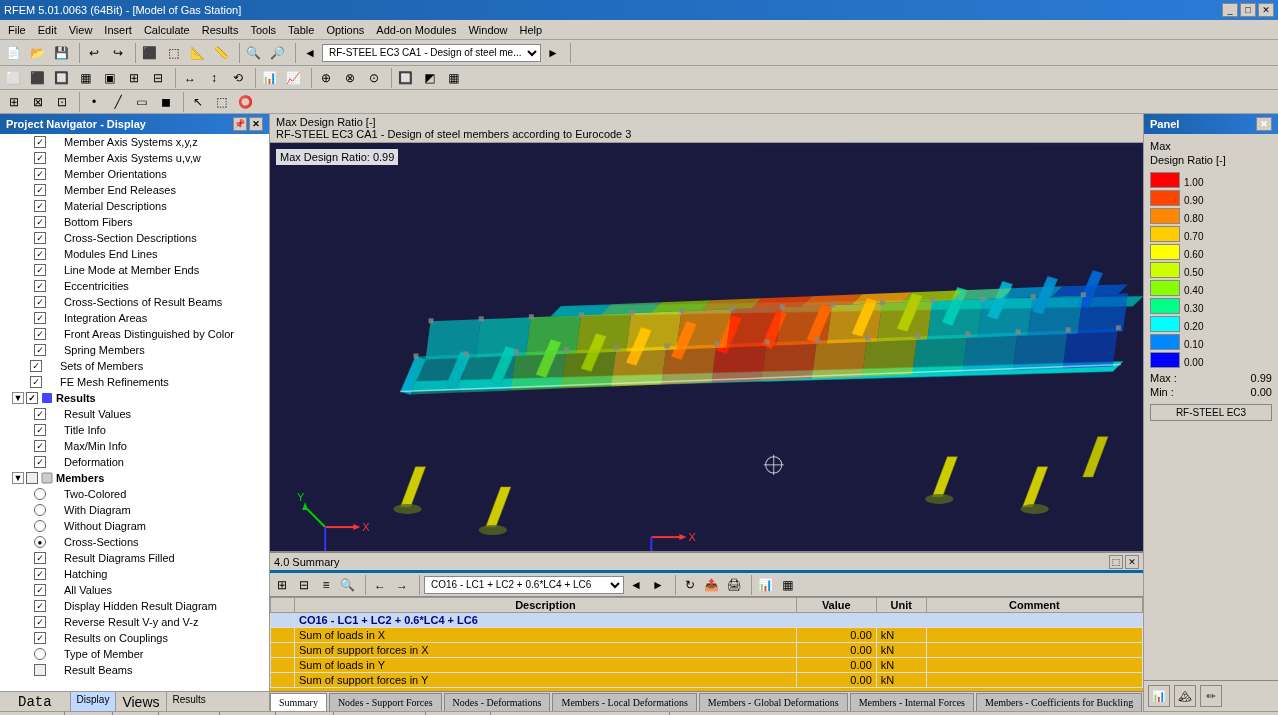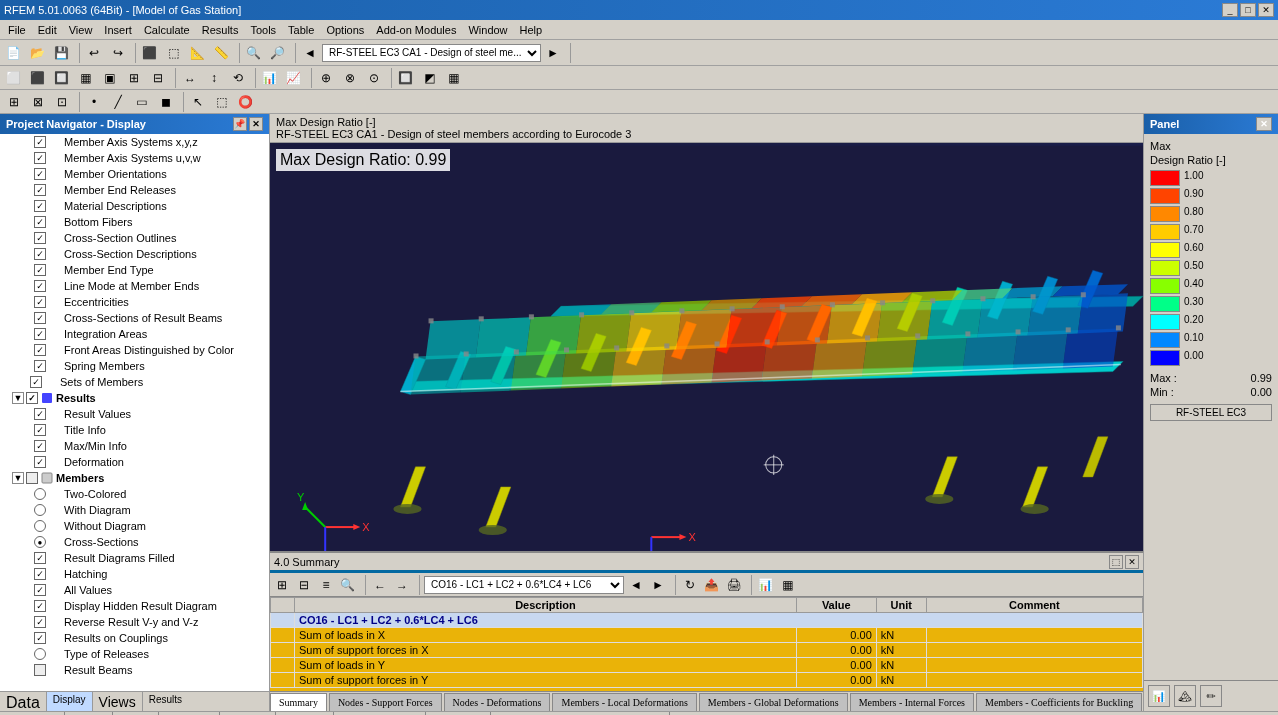--- a/index.html
+++ b/index.html
@@ -61,38 +61,38 @@
     #bottom-tabs { background: #d4d0c8; height: 20px; display: flex; align-items: flex-end; border-top: 1px solid #888; overflow: hidden; font-family: Liberation Serif, serif; }
     .tab { padding: 2px 8px; font-size: 10px; border: 1px solid #888; border-bottom: none; background: #c0c0c0; cursor: pointer; white-space: nowrap; height: 18px; display: flex; align-items: center; margin-right: 2px; }
     .tab.active { background: white; }
     
     
     #right-panel { width: 135px; background: #d4d0c8; border-left: 1px solid #999; display: flex; flex-direction: column; flex-shrink: 0; overflow: hidden; }
     #panel-header { background: linear-gradient(to right, #1a5fa8, #2b7bd6); color: white; height: 20px; display: flex; align-items: center; justify-content: space-between; padding: 0 6px; font-size: 11px; font-weight: bold; }
     #panel-content { flex: 1; padding: 6px; overflow-y: auto; }
     .panel-label { font-size: 11px; margin-bottom: 2px; }
     .color-legend { display: flex; flex-direction: column; gap: 0px; margin: 4px 0; }
-    .legend-row { display: flex; align-items: flex-start; height: 18px; gap: 4px; }
+    .legend-row { display: flex; align-items: flex-end; height: 18px; gap: 4px; }
     .legend-color { width: 30px; height: 16px; border: 1px solid #888; flex-shrink: 0; }
     .legend-val { font-size: 10px; }
     .panel-stat { display: flex; justify-content: space-between; font-size: 11px; margin: 2px 0; }
     .panel-btn { width: 100%; background: #d4d0c8; border: 1px solid #888; padding: 2px 4px; font-size: 10px; cursor: pointer; margin-top: 4px; text-align: center; }
     #panel-footer { padding: 4px; border-top: 1px solid #888; display: flex; gap: 4px; }
     .panel-footer-btn { width: 22px; height: 22px; background: #d4d0c8; border: 1px solid #888; display: flex; align-items: center; justify-content: center; cursor: pointer; }
     .panel-close { background: #d4d0c8; border: 1px solid #888; width: 16px; height: 14px; display: flex; align-items: center; justify-content: center; font-size: 9px; cursor: pointer; }
     
     
     #status-bar { background: #d4d0c8; height: 20px; display: flex; align-items: center; font-size: 10px; border-top: 1px solid #999; padding: 0 4px; gap: 8px; position: absolute; bottom: 0; width: 100%; }
     .status-segment { border-right: 1px solid #888; padding: 0 6px; height: 100%; display: flex; align-items: center; }
     
     
     #model-svg { position: absolute; top: 0; left: 0; width: 100%; height: 100%; }
     
     
-    #design-ratio-label { position: absolute; top: 6px; left: 6px; color: black; font-size: 16px; background: rgba(255,255,255,0.85); padding: 2px 4px; }
+    #design-ratio-label { position: absolute; top: 6px; left: 6px; color: black; font-size: 11px; background: rgba(255,255,255,0.85); padding: 2px 4px; }
     
     #nav-tree::-webkit-scrollbar { width: 12px; }
     #nav-tree::-webkit-scrollbar-track { background: #d4d0c8; }
     #nav-tree::-webkit-scrollbar-thumb { background: #a0a0a0; border: 1px solid #808080; }
   </style>
 </head>
 <body>
 
 <div id="title-bar">
   <span>RFEM 5.01.0063 (64Bit) - [Model of Gas Station]</span>
@@ -234,35 +234,28 @@
           <span style="width: 14px; display: inline-block;"></span>
           <span class="cb checked"></span>
           <span class="icon"></span>
           <span class="label">Bottom Fibers</span>
         </div>
         <div class="tree-item">
           <span class="indent" style="width: 16px; display: inline-block;"></span>
           <span style="width: 14px; display: inline-block;"></span>
           <span class="cb checked"></span>
           <span class="icon"></span>
-          <span class="label">Cross-Section Outlines</span>
-        </div>
-        <div class="tree-item">
-          <span class="indent" style="width: 16px; display: inline-block;"></span>
-          <span style="width: 14px; display: inline-block;"></span>
-          <span class="cb checked"></span>
-          <span class="icon"></span>
           <span class="label">Cross-Section Descriptions</span>
         </div>
         <div class="tree-item">
           <span class="indent" style="width: 16px; display: inline-block;"></span>
           <span style="width: 14px; display: inline-block;"></span>
           <span class="cb checked"></span>
           <span class="icon"></span>
-          <span class="label">Member End Type</span>
+          <span class="label">Modules End Lines</span>
         </div>
         <div class="tree-item">
           <span class="indent" style="width: 16px; display: inline-block;"></span>
           <span style="width: 14px; display: inline-block;"></span>
           <span class="cb checked"></span>
           <span class="icon"></span>
           <span class="label">Line Mode at Member Ends</span>
         </div>
         <div class="tree-item">
           <span class="indent" style="width: 16px; display: inline-block;"></span>
@@ -298,20 +291,27 @@
           <span class="cb checked"></span>
           <span class="icon"></span>
           <span class="label">Spring Members</span>
         </div>
         <div class="tree-item">
           <span class="indent" style="width: 12px; display: inline-block;"></span>
           <span style="width: 14px; display: inline-block;"></span>
           <span class="cb checked"></span>
           <span class="icon"></span>
           <span class="label">Sets of Members</span>
+        </div>
+        <div class="tree-item">
+          <span class="indent" style="width: 12px; display: inline-block;"></span>
+          <span style="width: 14px; display: inline-block;"></span>
+          <span class="cb checked"></span>
+          <span class="icon"></span>
+          <span class="label">FE Mesh Refinements</span>
         </div>
         <div class="tree-item tree-section-bold">
           <span class="indent" style="width: 8px; display: inline-block;"></span>
           <span class="expander">▼</span>
           <span class="cb checked"></span>
           <span class="icon">
             <svg width="12" height="12">
               <rect x="1" y="1" width="10" height="10" fill="#4444ff" rx="1"></rect>
             </svg>
           </span>
@@ -424,33 +424,33 @@
           <span style="width: 14px; display: inline-block;"></span>
           <span class="cb checked"></span>
           <span class="icon"></span>
           <span class="label">Results on Couplings</span>
         </div>
         <div class="tree-item">
           <span class="indent" style="width: 16px; display: inline-block;"></span>
           <span style="width: 14px; display: inline-block;"></span>
           <span style="width: 12px; height: 12px; border-radius: 50%; border: 1px solid rgb(102, 102, 102); background: white; display: inline-flex; align-items: center; justify-content: center; margin-right: 2px; font-size: 8px; flex-shrink: 0;"></span>
           <span class="icon"></span>
-          <span class="label">Type of Releases</span>
+          <span class="label">Type of Member</span>
         </div>
         <div class="tree-item">
           <span class="indent" style="width: 16px; display: inline-block;"></span>
           <span style="width: 14px; display: inline-block;"></span>
           <span class="cb" style="background: rgb(238, 238, 238);"></span>
           <span class="icon"></span>
           <span class="label">Result Beams</span>
         </div>
       </div>
 
     <div style="display:flex; background:#d4d0c8; border-top:1px solid #999; height:20px;">
-      <div style="padding:2px 6px; border-right:1px solid #999; font-size:16px; cursor:pointer;">Data</div>
+      <div style="padding:2px 18px; border-right:1px solid #999; font-size:14px; cursor:pointer;font-family:Liberation Mono, monospace;">Data</div>
       <div style="padding:2px 6px; border-right:1px solid #999; font-size:10px; cursor:pointer; background:#c0daff;">Display</div>
       <div style="padding:2px 6px; border-right:1px solid #999; font-size:14px; cursor:pointer;">Views</div>
       <div style="padding:2px 6px; font-size:10px; cursor:pointer;">Results</div>
     </div>
   </div>
 
   <div id="center-area">
 
     <div id="viewport">
       <div id="viewport-header">

